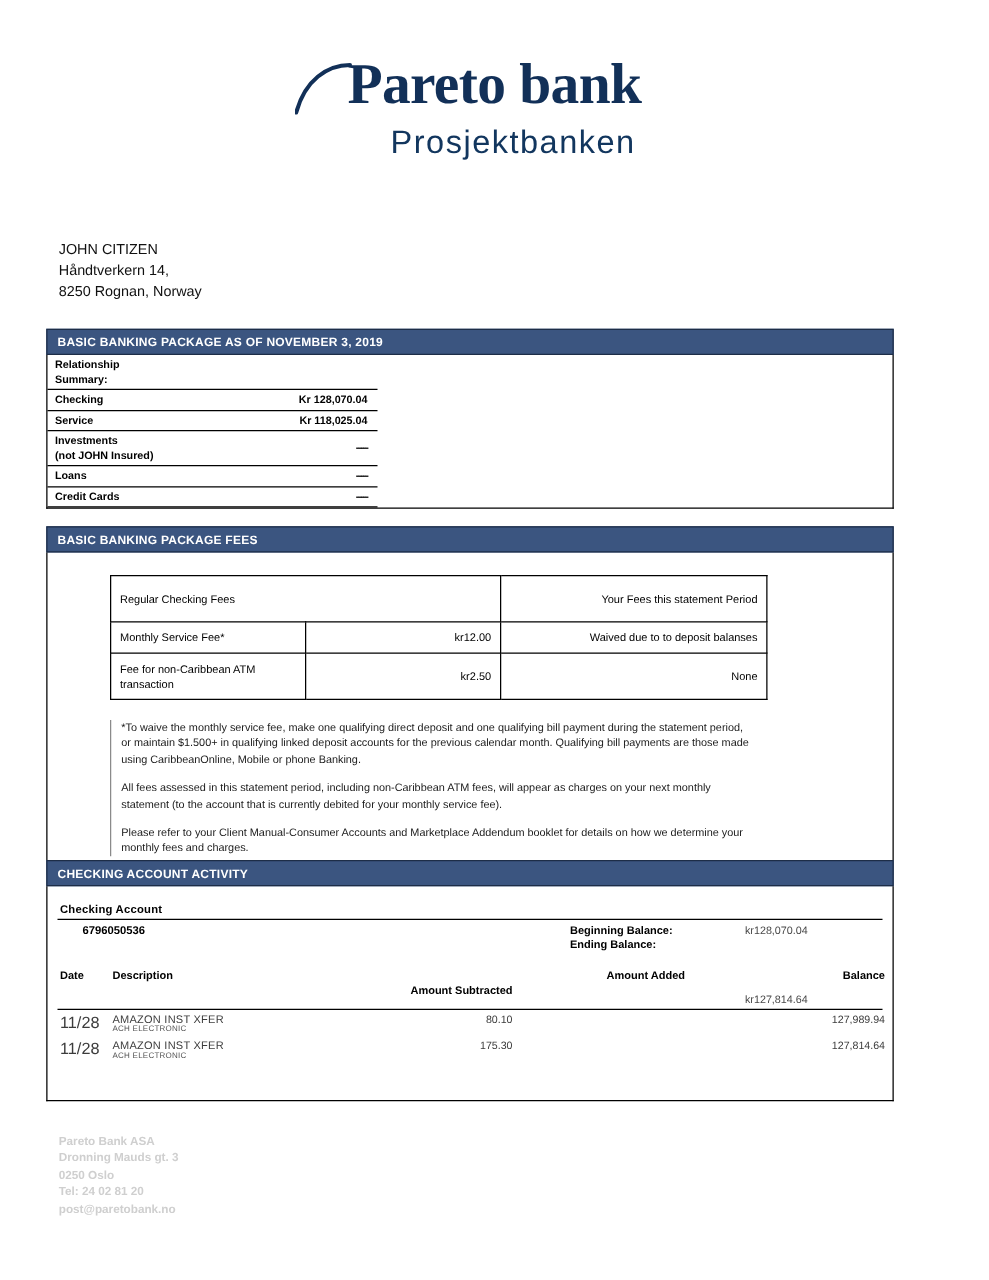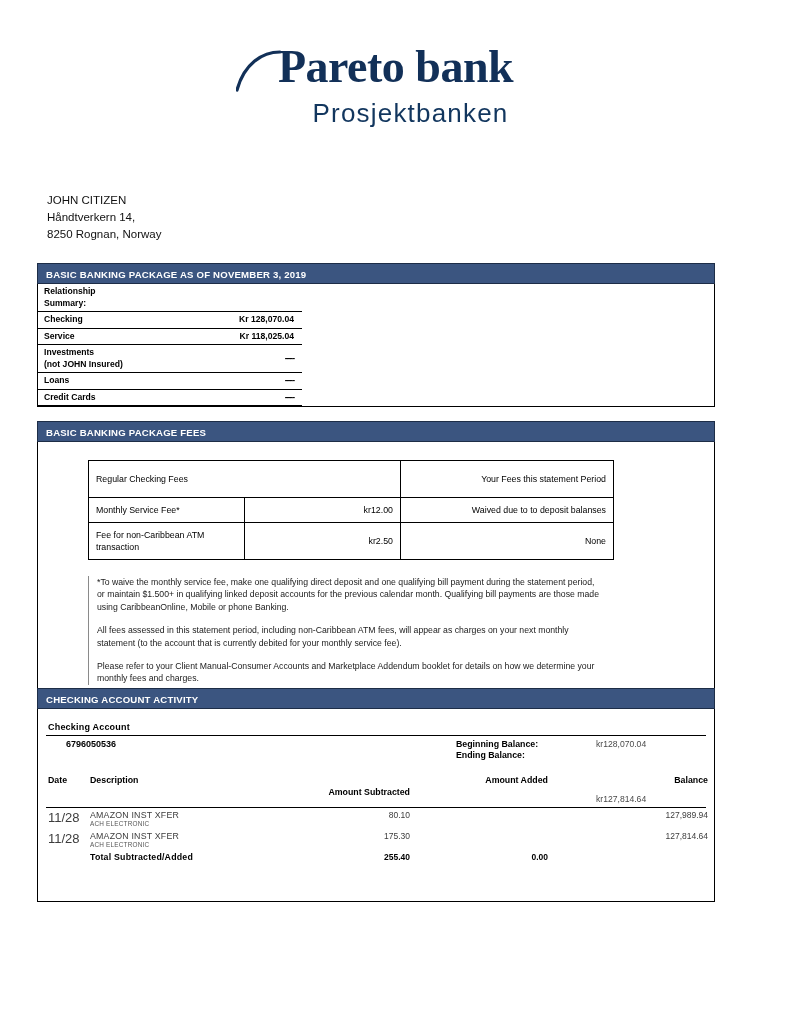--- a/index.html
+++ b/index.html
@@ -377,23 +377,25 @@
 
       <div class="trow">
         <div class="t-date">11/28</div>
         <div class="t-desc">AMAZON INST XFER</div>
         <div class="t-sub">ACH ELECTRONIC</div>
         <div class="t-amt">175.30</div>
         <div class="t-add"></div>
         <div class="t-bal">127,814.64</div>
       </div>
 
-      <div class="trow total">
-        <div class="t-desc">Total Subtracted/Added</div>
-        <div class="t-amt">255.40</div>
-        <div class="t-add">0.00</div>
-      </div>
 
     </div>
   </div>
 
+  <div class="footer">
+    <div>Pareto Bank ASA</div>
+    <div>Dronning Mauds gt. 3</div>
+    <div>0250 Oslo</div>
+    <div>Tel: 24 02 81 20</div>
+    <div>post@paretobank.no</div>
+  </div>
 
 </div>
 
 </body></html>

